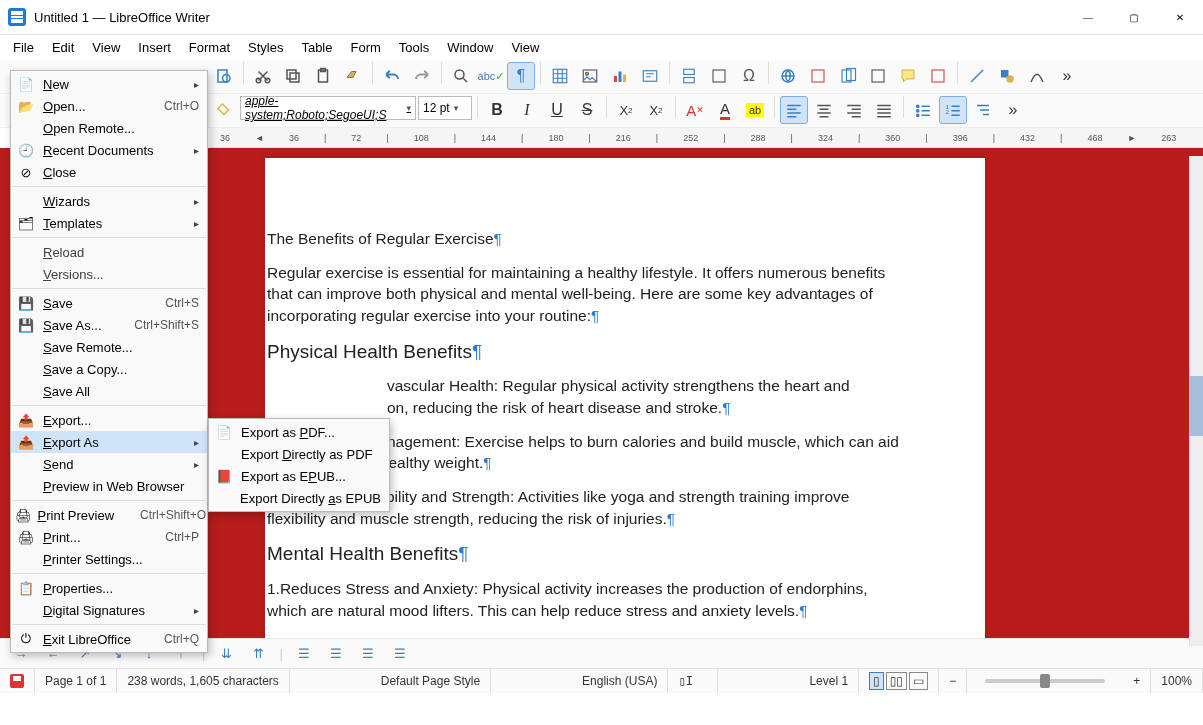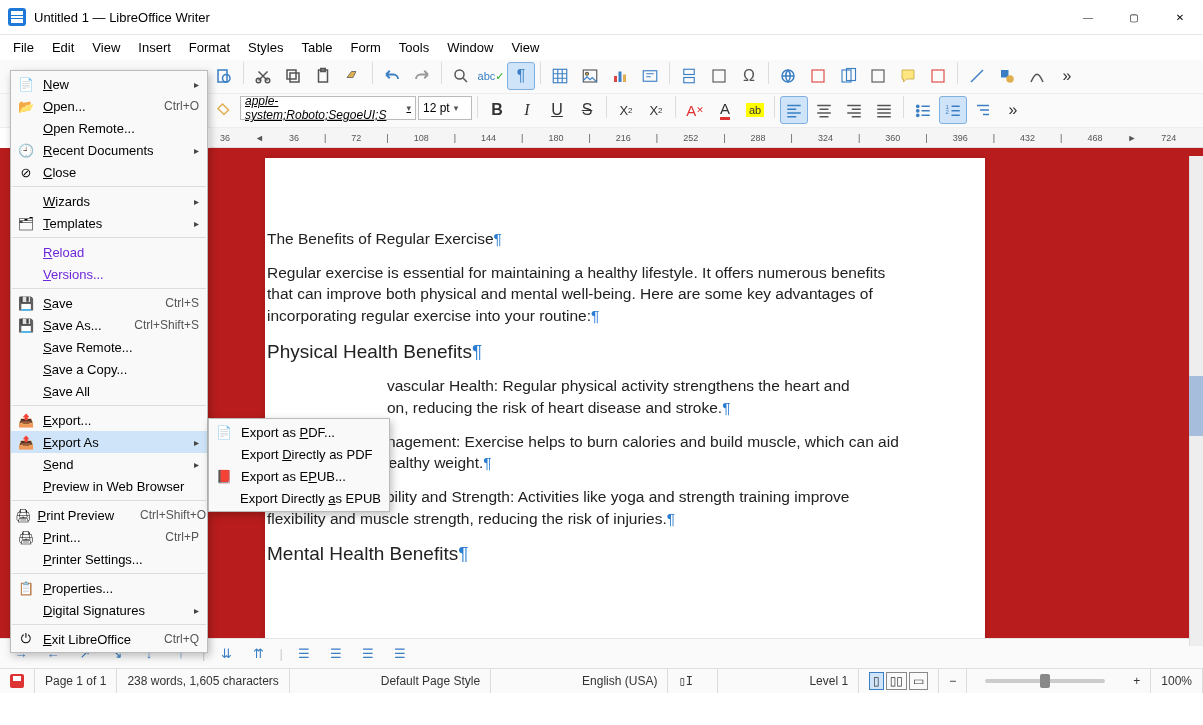--- a/index.html
+++ b/index.html
@@ -29,21 +29,21 @@
 .page h2 { font-size: 19px; font-weight: 500; margin: 8px 0 10px; }
 .pil { color: #2b7cd3; }
 .navbar { height: 30px; display: flex; align-items: center; gap: 10px; padding: 0 10px; background:#fafafa; border-top:1px solid #e5e5e5;}
 .navbar .nbtn { width:22px; height:22px; display:flex; align-items:center; justify-content:center; color:#3a7fc4;}
 .statusbar { height: 25px; display: flex; align-items: center; background: #fafafa; border-top: 1px solid #e0e0e0; font-size: 12px; color:#333; }
 .statusbar > div { padding: 0 10px; border-right: 1px solid #ddd; height: 100%; display:flex; align-items:center; }
 .statusbar .spacer { flex:1; border:none;}
 .dropdown-menu { position: absolute; background: #f9f9f9; border: 1px solid #bbb; box-shadow: 2px 3px 8px rgba(0,0,0,.25); font-size: 13px; z-index: 100; padding: 2px 0;}
 .menu-row { display: flex; align-items: center; height: 22px; padding: 0 8px 0 4px; gap: 6px; white-space: nowrap; position:relative;}
 .menu-row.hover { background: #cfe4f8; }
-.menu-row.disabled { color: #6d28d9; justify-content: center; }
+.menu-row.disabled { color: #404040; justify-content: center; }
 .menu-ico { width: 22px; height: 18px; display:flex; align-items:center; justify-content:center; }
 .menu-label { flex:1; }
 .menu-label u { text-decoration: underline; }
 .menu-short { color: #555; margin-left: 20px; font-size:12px;}
 .menu-arrow { font-size: 10px; color:#444; margin-left:10px;}
 .menu-sep { height: 1px; background: #ddd; margin: 3px 1px; }
 .floatbar { position:absolute; right:0; top:156px; width:14px; height:490px; background:#eee; border-left:1px solid #ddd;}
 .floatmark { position:absolute; right:0; width:14px; height:60px; background:#a6bedc; top:220px;}
 .zoomslider { width:120px; height:4px; background:#ccc; border-radius:2px; position:relative; margin:0 8px;}
 .zoomslider .handle { position:absolute; width:10px; height:14px; background:#888; border-radius:2px; top:-5px; left:55px;}
@@ -321,34 +321,35 @@
   <span>324</span>
     <span>|</span>
   <span>360</span>
     <span>|</span>
   <span>396</span>
     <span>|</span>
   <span>432</span>
     <span>|</span>
   <span>468</span>
     <span>►</span>
-  <span>724</span>
+  <span>263</span>
 </div>
 
 <div class="docarea">
   <div class="page">
     <div class="content" style="padding-left:2px; width:642px;">
       <p><span>The Benefits of Regular Exercise</span><span class="pil">¶</span></p>
       <p><span>Regular exercise is essential for maintaining a healthy lifestyle. It offers numerous benefits that can improve both physical and mental well-being. Here are some key advantages of incorporating regular exercise into your routine:</span><span class="pil">¶</span></p>
       <h2><span>Physical Health Benefits</span><span class="pil">¶</span></h2>
       <p style="text-indent:120px;"><span>vascular Health: Regular physical activity strengthens the heart and</span><br>
          <span style="margin-left:120px;">on, reducing the risk of heart disease and stroke.</span><span class="pil">¶</span></p>
       <p style="text-indent:120px;"><span>nagement: Exercise helps to burn calories and build muscle, which can aid in maintaining a healthy weight.</span><span class="pil">¶</span></p>
       <p><span>3.Enhances Flexibility and Strength: Activities like yoga and strength training improve flexibility and muscle strength, reducing the risk of injuries.</span><span class="pil">¶</span></p>
       <h2><span>Mental Health Benefits</span><span class="pil">¶</span></h2>
+      <p><span>1.Reduces Stress and Anxiety: Physical activity increases the production of endorphins, which are natural mood lifters. This can help reduce stress and anxiety levels.</span><span class="pil">¶</span></p>
     </div>
   </div>
 </div>
 
 <div class="floatbar">
   <div class="floatmark"></div>
 </div>
 
 <div class="dropdown-menu" id="file-menu" style="left:10px; top:70px; width:198px;">
 <div class="menu-row">

